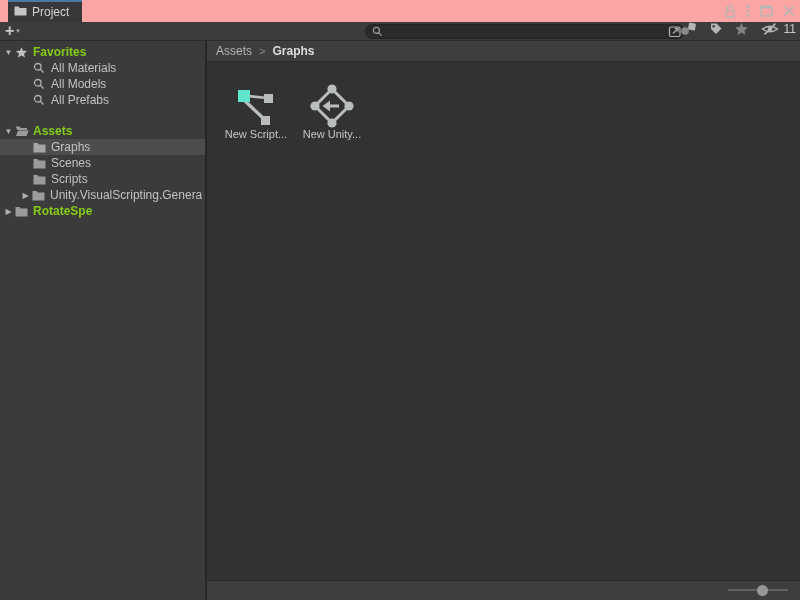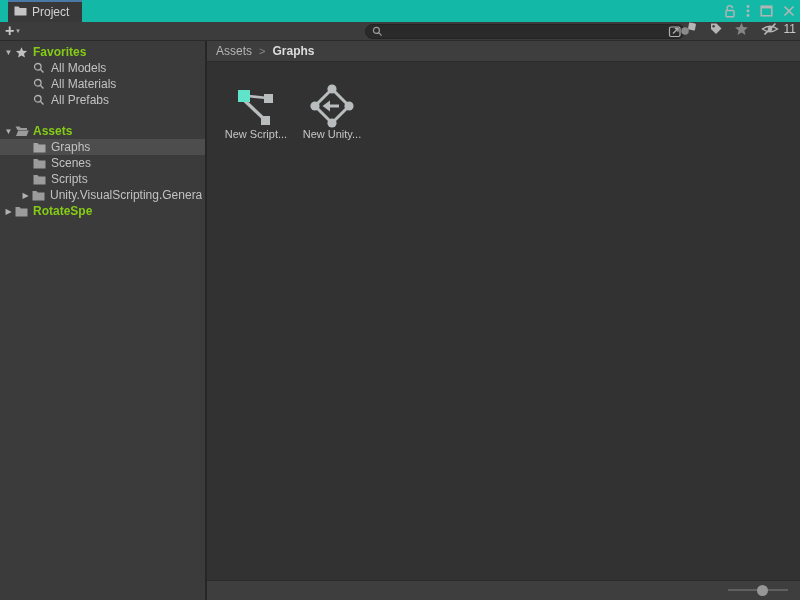--- a/index.html
+++ b/index.html
@@ -5,21 +5,21 @@
   * { margin:0; padding:0; box-sizing:border-box; }
   html,body { width:800px; height:600px; overflow:hidden; }
   body {
     font-family:"Liberation Sans", sans-serif;
     background:#383838; color:#c2c2c2;
     -webkit-font-smoothing:antialiased;
   }
   .window { width:800px; height:600px; display:flex; flex-direction:column; }
 
   
-  .tabstrip { height:22px; background:#14b8a6; position:relative; flex:none; }
+  .tabstrip { height:22px; background:#fca5a5; position:relative; flex:none; }
   .tab {
     position:absolute; left:8px; top:0; height:22px; min-width:74px;
     background:#383838; border-top:2px solid #4a79a8;
     display:flex; align-items:center; gap:5px; padding:0 10px 0 6px;
     font-size:12px; color:#d2d2d2;
   }
   .win-controls {
     position:absolute; right:5px; top:0; height:22px;
     display:flex; align-items:center; gap:10px;
   }
@@ -203,30 +203,30 @@
         </span>
         <span class="lbl">Favorites</span>
       </div>
       <div class="row child">
         <span class="ricon">
           <svg width="12" height="12" viewBox="0 0 11 11">
               <circle cx="4.4" cy="4.4" r="3" fill="none" stroke="#b0b0b0" stroke-width="1.2"></circle>
               <line x1="6.7" y1="6.7" x2="9.6" y2="9.6" stroke="#b0b0b0" stroke-width="1.2"></line>
             </svg>
         </span>
-        <span class="lbl">All Models</span>
+        <span class="lbl">All Materials</span>
       </div>
       <div class="row child">
         <span class="ricon">
           <svg width="12" height="12" viewBox="0 0 11 11">
               <circle cx="4.4" cy="4.4" r="3" fill="none" stroke="#b0b0b0" stroke-width="1.2"></circle>
               <line x1="6.7" y1="6.7" x2="9.6" y2="9.6" stroke="#b0b0b0" stroke-width="1.2"></line>
             </svg>
         </span>
-        <span class="lbl">All Materials</span>
+        <span class="lbl">All Models</span>
       </div>
       <div class="row child">
         <span class="ricon">
           <svg width="12" height="12" viewBox="0 0 11 11">
               <circle cx="4.4" cy="4.4" r="3" fill="none" stroke="#b0b0b0" stroke-width="1.2"></circle>
               <line x1="6.7" y1="6.7" x2="9.6" y2="9.6" stroke="#b0b0b0" stroke-width="1.2"></line>
             </svg>
         </span>
         <span class="lbl">All Prefabs</span>
       </div>

